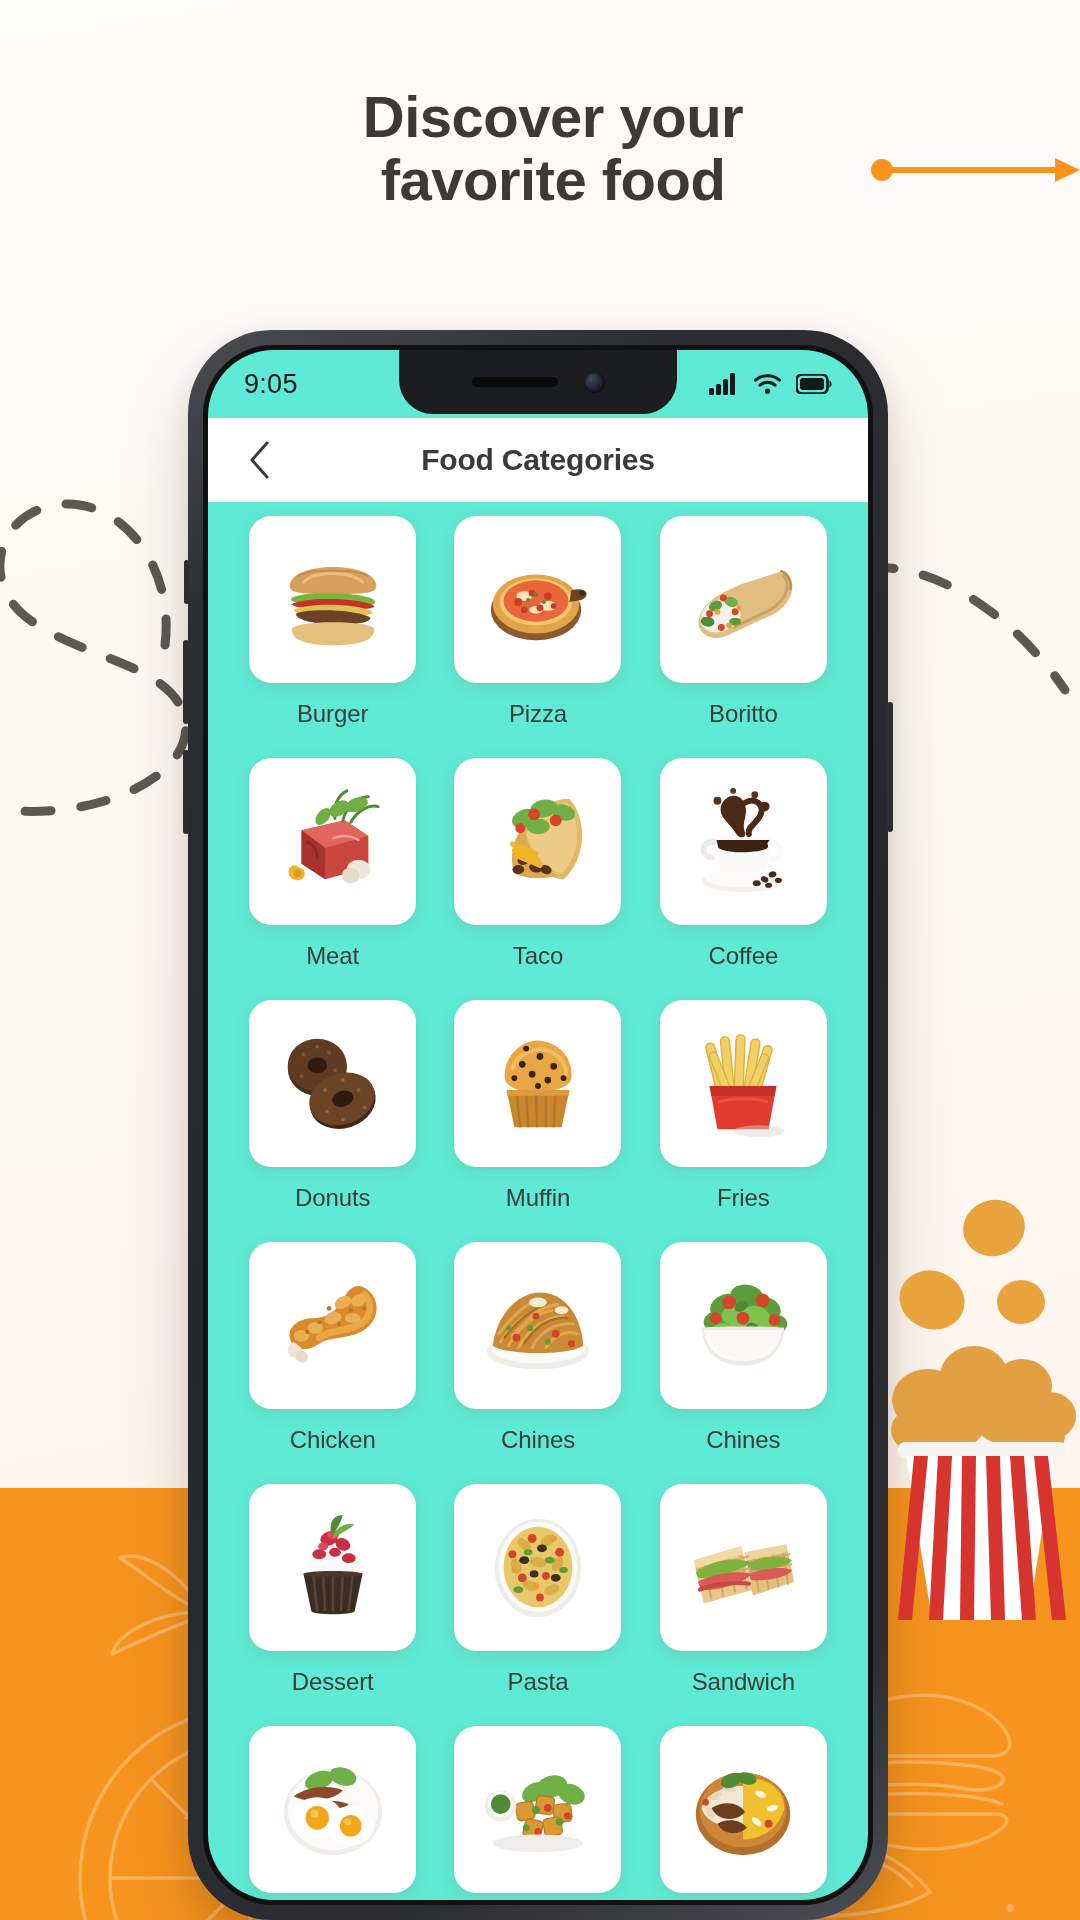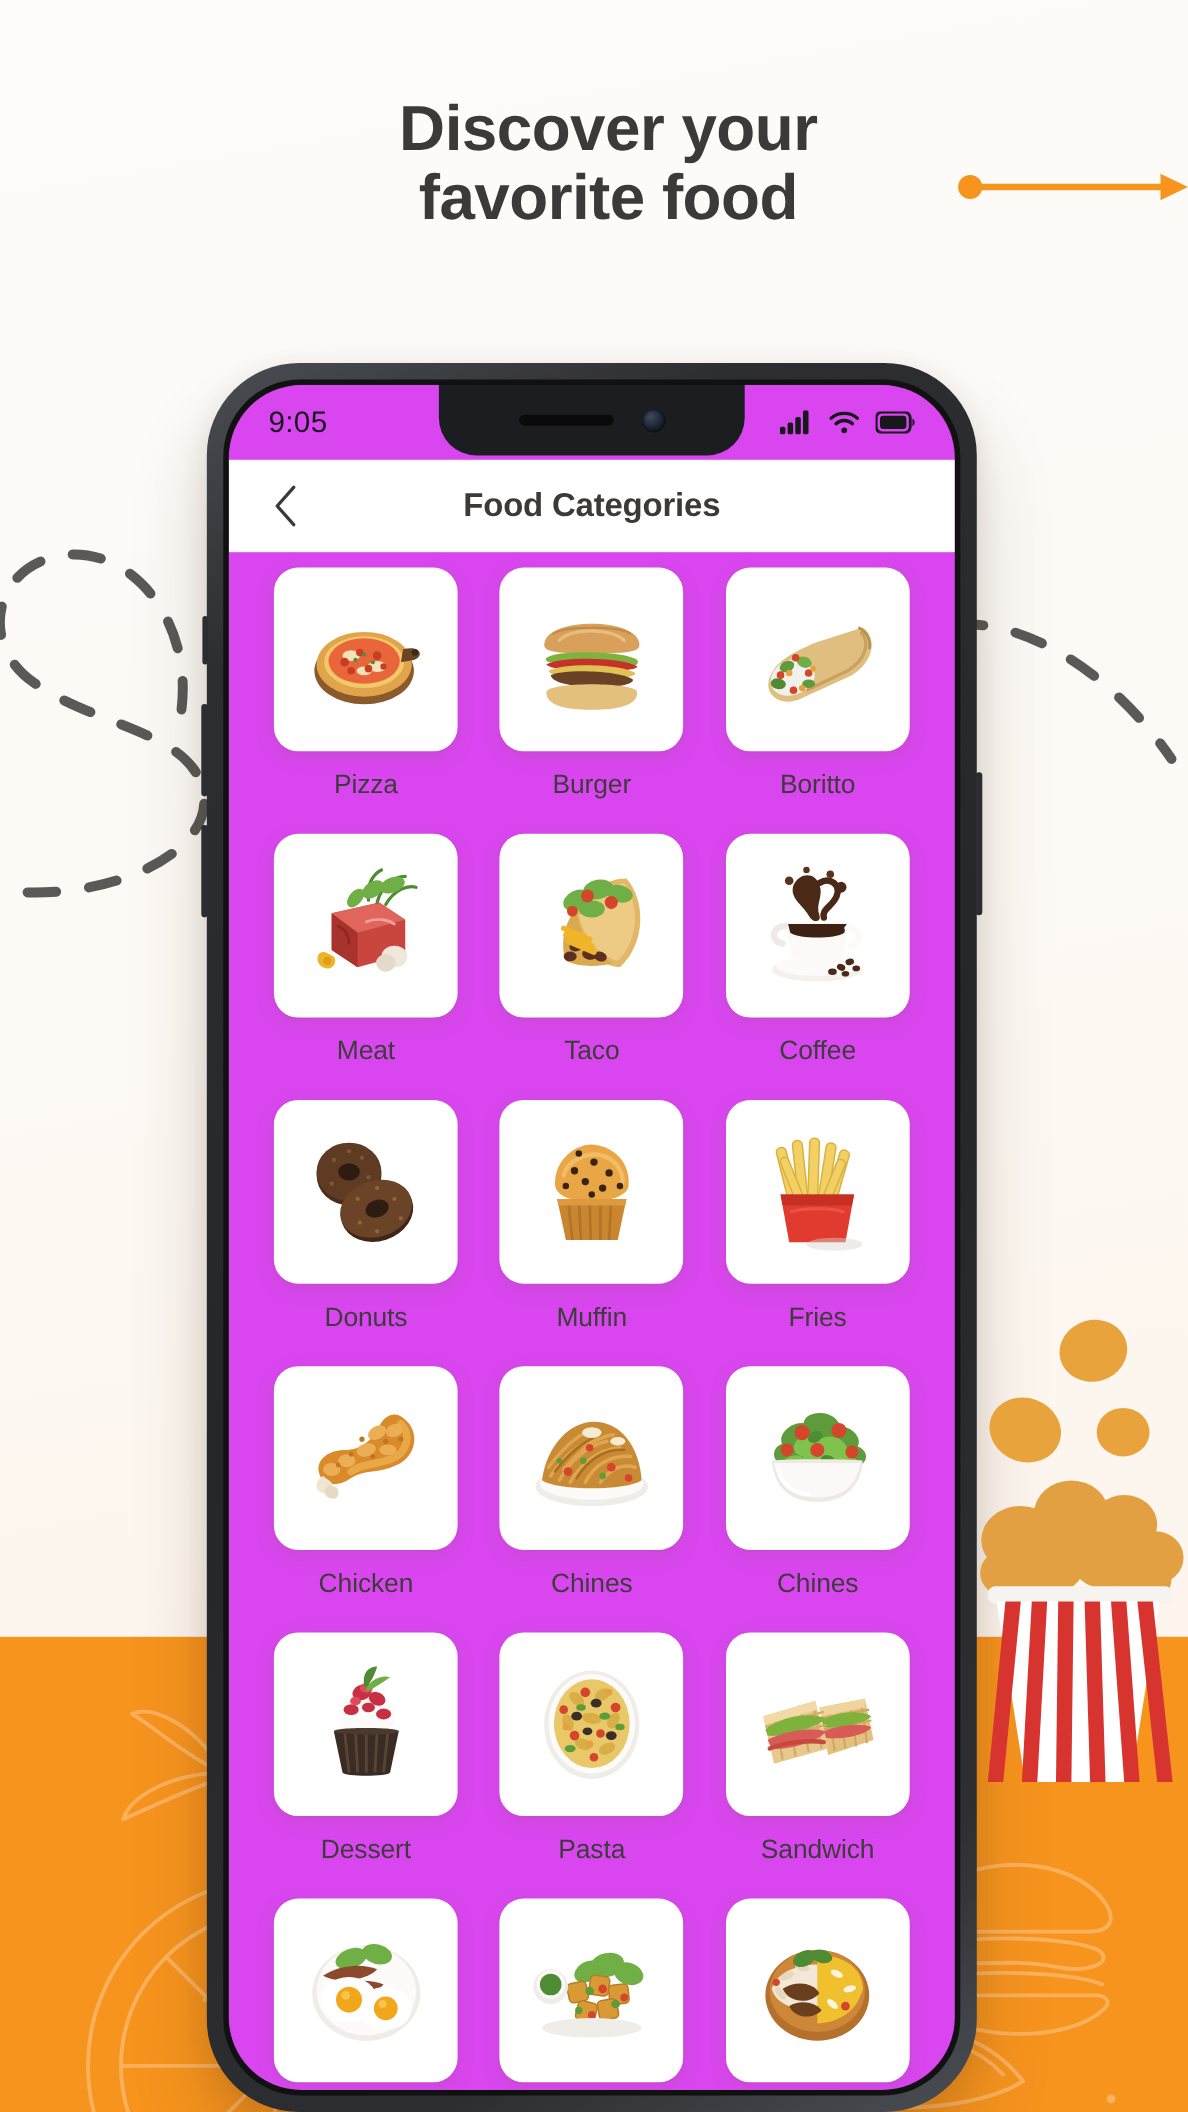--- a/index.html
+++ b/index.html
@@ -41,21 +41,21 @@
     background:linear-gradient(150deg,#4a4d52 0%, #2c2e31 14%, #242629 50%, #2c2e31 86%, #4a4d52 100%);
     padding:15px;
     box-shadow:0 40px 70px rgba(60,40,20,.18), 0 8px 24px rgba(60,40,20,.10);
   }
   .phone-inner {
     position:relative; width:670px; height:100%;
     border-radius:70px; background:#111; padding:5px;
   }
   .screen {
     position:relative; width:660px; height:100%;
-    border-radius:66px; background:#d946ef; overflow:hidden;
+    border-radius:66px; background:#5eead4; overflow:hidden;
   }
   
   .btn-side { position:absolute; background:#2b2d30; border-radius:3px; }
   #btn-silent { left:-4px; top:230px; width:5px; height:44px; }
   #btn-volup  { left:-5px; top:310px; width:6px; height:84px; }
   #btn-voldn  { left:-5px; top:420px; width:6px; height:84px; }
   #btn-power  { right:-5px; top:372px; width:6px; height:130px; }
 
   
   .notch {
@@ -281,20 +281,36 @@
           </svg>
         </div>
         <div class="nav-title">Food Categories</div>
       </div>
 
       <div class="grid">
 
         <div class="cat">
           <div class="tile">
             <svg viewBox="0 0 120 120">
+              <path d="M16 46 C 16 20, 104 20, 104 46 C 104 52, 96 54, 60 54 C 24 54, 16 52, 16 46 Z" fill="#D9A05B"></path>
+              <path d="M24 36 C 34 28, 86 28, 96 36" fill="none" stroke="#C18C48" stroke-width="2"></path>
+              <path d="M18 58 C 30 50, 92 52, 102 60 C 106 66, 92 70, 60 66 C 32 63, 14 64, 18 58 Z" fill="#7FB23C"></path>
+              <path d="M18 64 C 34 56, 90 58, 102 66 C 104 72, 20 72, 18 64 Z" fill="#C4322A"></path>
+              <path d="M20 70 C 36 62, 88 64, 100 72 C 102 80, 22 80, 20 70 Z" fill="#E2C154"></path>
+              <path d="M22 74 C 36 68, 86 70, 98 78 C 100 88, 24 88, 22 74 Z" fill="#6B4226"></path>
+              <path d="M18 90 C 18 80, 102 80, 102 90 C 102 102, 84 106, 60 106 C 36 106, 18 102, 18 90 Z" fill="#E4C07C"></path>
+              <path d="M30 42 C 40 30, 78 30, 90 42" fill="none" stroke="#E8BE7E" stroke-width="3" stroke-linecap="round"></path>
+            </svg>
+          </div>
+          <div class="cat-label">Burger</div>
+        </div>
+
+        <div class="cat">
+          <div class="tile">
+            <svg viewBox="0 0 120 120">
               <ellipse cx="58" cy="70" rx="46" ry="31" fill="#8B5A2B"></ellipse>
               <ellipse cx="58" cy="64" rx="44" ry="30" fill="#E2A44A"></ellipse>
               <ellipse cx="58" cy="62" rx="37" ry="24" fill="#F2C86B"></ellipse>
               <ellipse cx="58" cy="61" rx="33" ry="21" fill="#E8663A"></ellipse>
               <g fill="#F4E3B8">
                   <ellipse cx="46" cy="56" rx="8" ry="5"></ellipse>
                   <ellipse cx="70" cy="66" rx="9" ry="5"></ellipse>
                   <ellipse cx="58" cy="70" rx="7" ry="4"></ellipse>
                 </g>
               <g fill="#C93E22">
@@ -308,36 +324,20 @@
               <g fill="#4E8F3C">
                   <circle cx="50" cy="60" r="2"></circle>
                   <circle cx="66" cy="62" r="2"></circle>
                   <circle cx="58" cy="55" r="2"></circle>
                 </g>
               <path d="M94 50 C 110 46, 114 56, 104 60 L 92 62 Z" fill="#6B4423"></path>
               <circle cx="105" cy="53" r="3" fill="#3b2a18"></circle>
             </svg>
           </div>
           <div class="cat-label">Pizza</div>
-        </div>
-
-        <div class="cat">
-          <div class="tile">
-            <svg viewBox="0 0 120 120">
-              <path d="M16 46 C 16 20, 104 20, 104 46 C 104 52, 96 54, 60 54 C 24 54, 16 52, 16 46 Z" fill="#D9A05B"></path>
-              <path d="M24 36 C 34 28, 86 28, 96 36" fill="none" stroke="#C18C48" stroke-width="2"></path>
-              <path d="M18 58 C 30 50, 92 52, 102 60 C 106 66, 92 70, 60 66 C 32 63, 14 64, 18 58 Z" fill="#7FB23C"></path>
-              <path d="M18 64 C 34 56, 90 58, 102 66 C 104 72, 20 72, 18 64 Z" fill="#C4322A"></path>
-              <path d="M20 70 C 36 62, 88 64, 100 72 C 102 80, 22 80, 20 70 Z" fill="#E2C154"></path>
-              <path d="M22 74 C 36 68, 86 70, 98 78 C 100 88, 24 88, 22 74 Z" fill="#6B4226"></path>
-              <path d="M18 90 C 18 80, 102 80, 102 90 C 102 102, 84 106, 60 106 C 36 106, 18 102, 18 90 Z" fill="#E4C07C"></path>
-              <path d="M30 42 C 40 30, 78 30, 90 42" fill="none" stroke="#E8BE7E" stroke-width="3" stroke-linecap="round"></path>
-            </svg>
-          </div>
-          <div class="cat-label">Burger</div>
         </div>
 
         <div class="cat">
           <div class="tile">
             <svg viewBox="0 0 120 120">
               <path d="M102 30 C 116 40, 112 62, 92 74 L 44 96 C 26 104, 10 92, 16 76 C 22 60, 40 52, 58 44 Z" fill="#E0BE80"></path>
               <path d="M100 34 C 110 44, 104 60, 88 70 L 50 88" fill="none" stroke="#C9A263" stroke-width="3"></path>
               <path d="M34 60 C 20 64, 12 78, 20 88 C 30 98, 48 92, 56 80 C 62 70, 50 56, 34 60 Z" fill="#F2F0EA"></path>
               <g>
                   <ellipse cx="32" cy="66" rx="7" ry="5" fill="#5E9B3A" transform="rotate(-25 32 66)"></ellipse>

